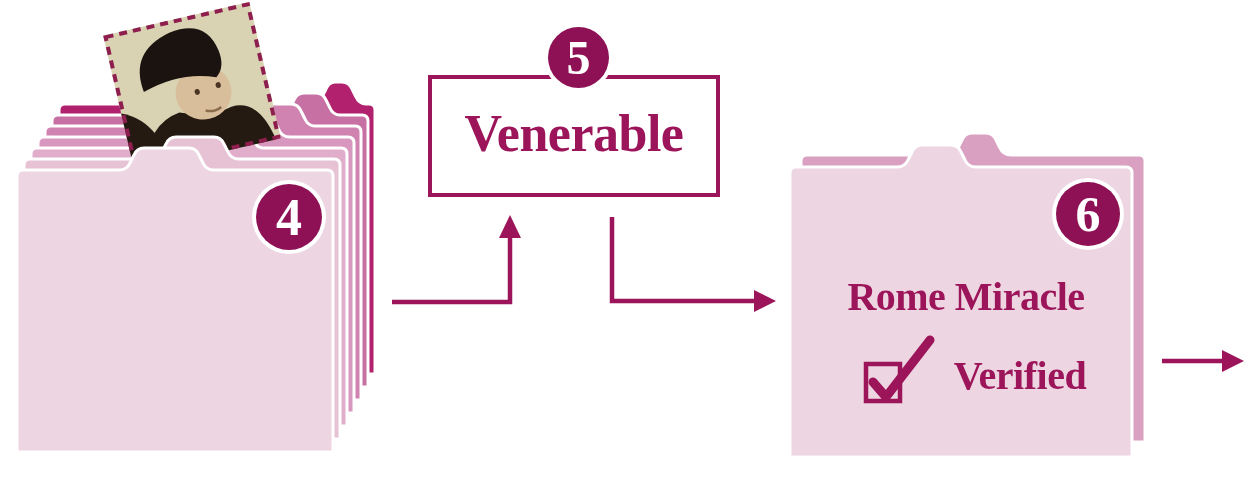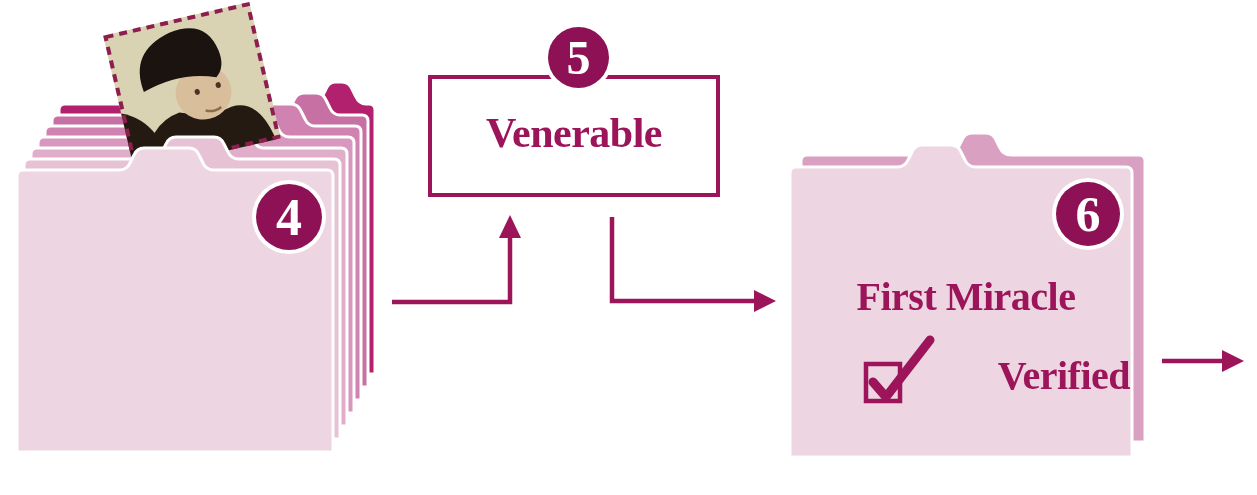--- a/index.html
+++ b/index.html
@@ -12,23 +12,23 @@
   .label {
     position:absolute; font-weight:bold; color:#9C1459;
     text-align:center; letter-spacing:-0.5px;
   }
   .step4-lines { left:16px; top:254px; width:316px; font-size:40px; line-height:47px; letter-spacing:-1.5px; }
   .venerable-box {
     position:absolute; left:428px; top:75px; width:292px; height:122px;
     background:#ffffff; border:4px solid #9C1459; box-sizing:border-box;
     display:flex; align-items:center; justify-content:center;
   }
-  .venerable-box .label { position:static; font-size:42px; padding-bottom:6px; }
+  .venerable-box .label { position:static; font-size:52px; padding-bottom:6px; }
   .step6-title { left:794px; top:275px; width:344px; font-size:40px; line-height:44px; }
-  .verified-label { left:910px; top:356px; width:220px; font-size:40px; line-height:40px; text-align:right; }
+  .verified-label { left:910px; top:356px; width:220px; font-size:40px; line-height:40px; text-align:center; }
   .badge {
     position:absolute; border-radius:50%;
     background:#8E1155; color:#ffffff;
     box-shadow:0 0 0 4px #ffffff;
     display:flex; align-items:center; justify-content:center;
     font-weight:bold;
   }
   .badge-4 { left:256px; top:184px; width:66px; height:66px; font-size:52px; }
   .badge-5 { left:548px; top:27px;  width:61px; height:61px; font-size:48px; }
   .badge-6 { left:1056px; top:182px; width:64px; height:64px; font-size:50px; }
@@ -89,21 +89,21 @@
       <rect x="866" y="364" width="34" height="37" fill="none" stroke-width="4.5" stroke="#9C1459"></rect>
       <path d="M873,382 L886,397 L930,340" fill="none" stroke-width="9" stroke-linecap="round" stroke-linejoin="round" stroke="#9C1459"></path>
     </g>
   </svg>
 
 
   <div class="venerable-box">
     <span class="label">Venerable</span>
   </div>
 
-  <div class="label step6-title">First Miracle</div>
+  <div class="label step6-title">Rome Miracle</div>
   <div class="label verified-label">Verified</div>
 
   <div class="badge badge-4">
     <span>4</span>
   </div>
   <div class="badge badge-5">
     <span>5</span>
   </div>
   <div class="badge badge-6">
     <span>6</span>

